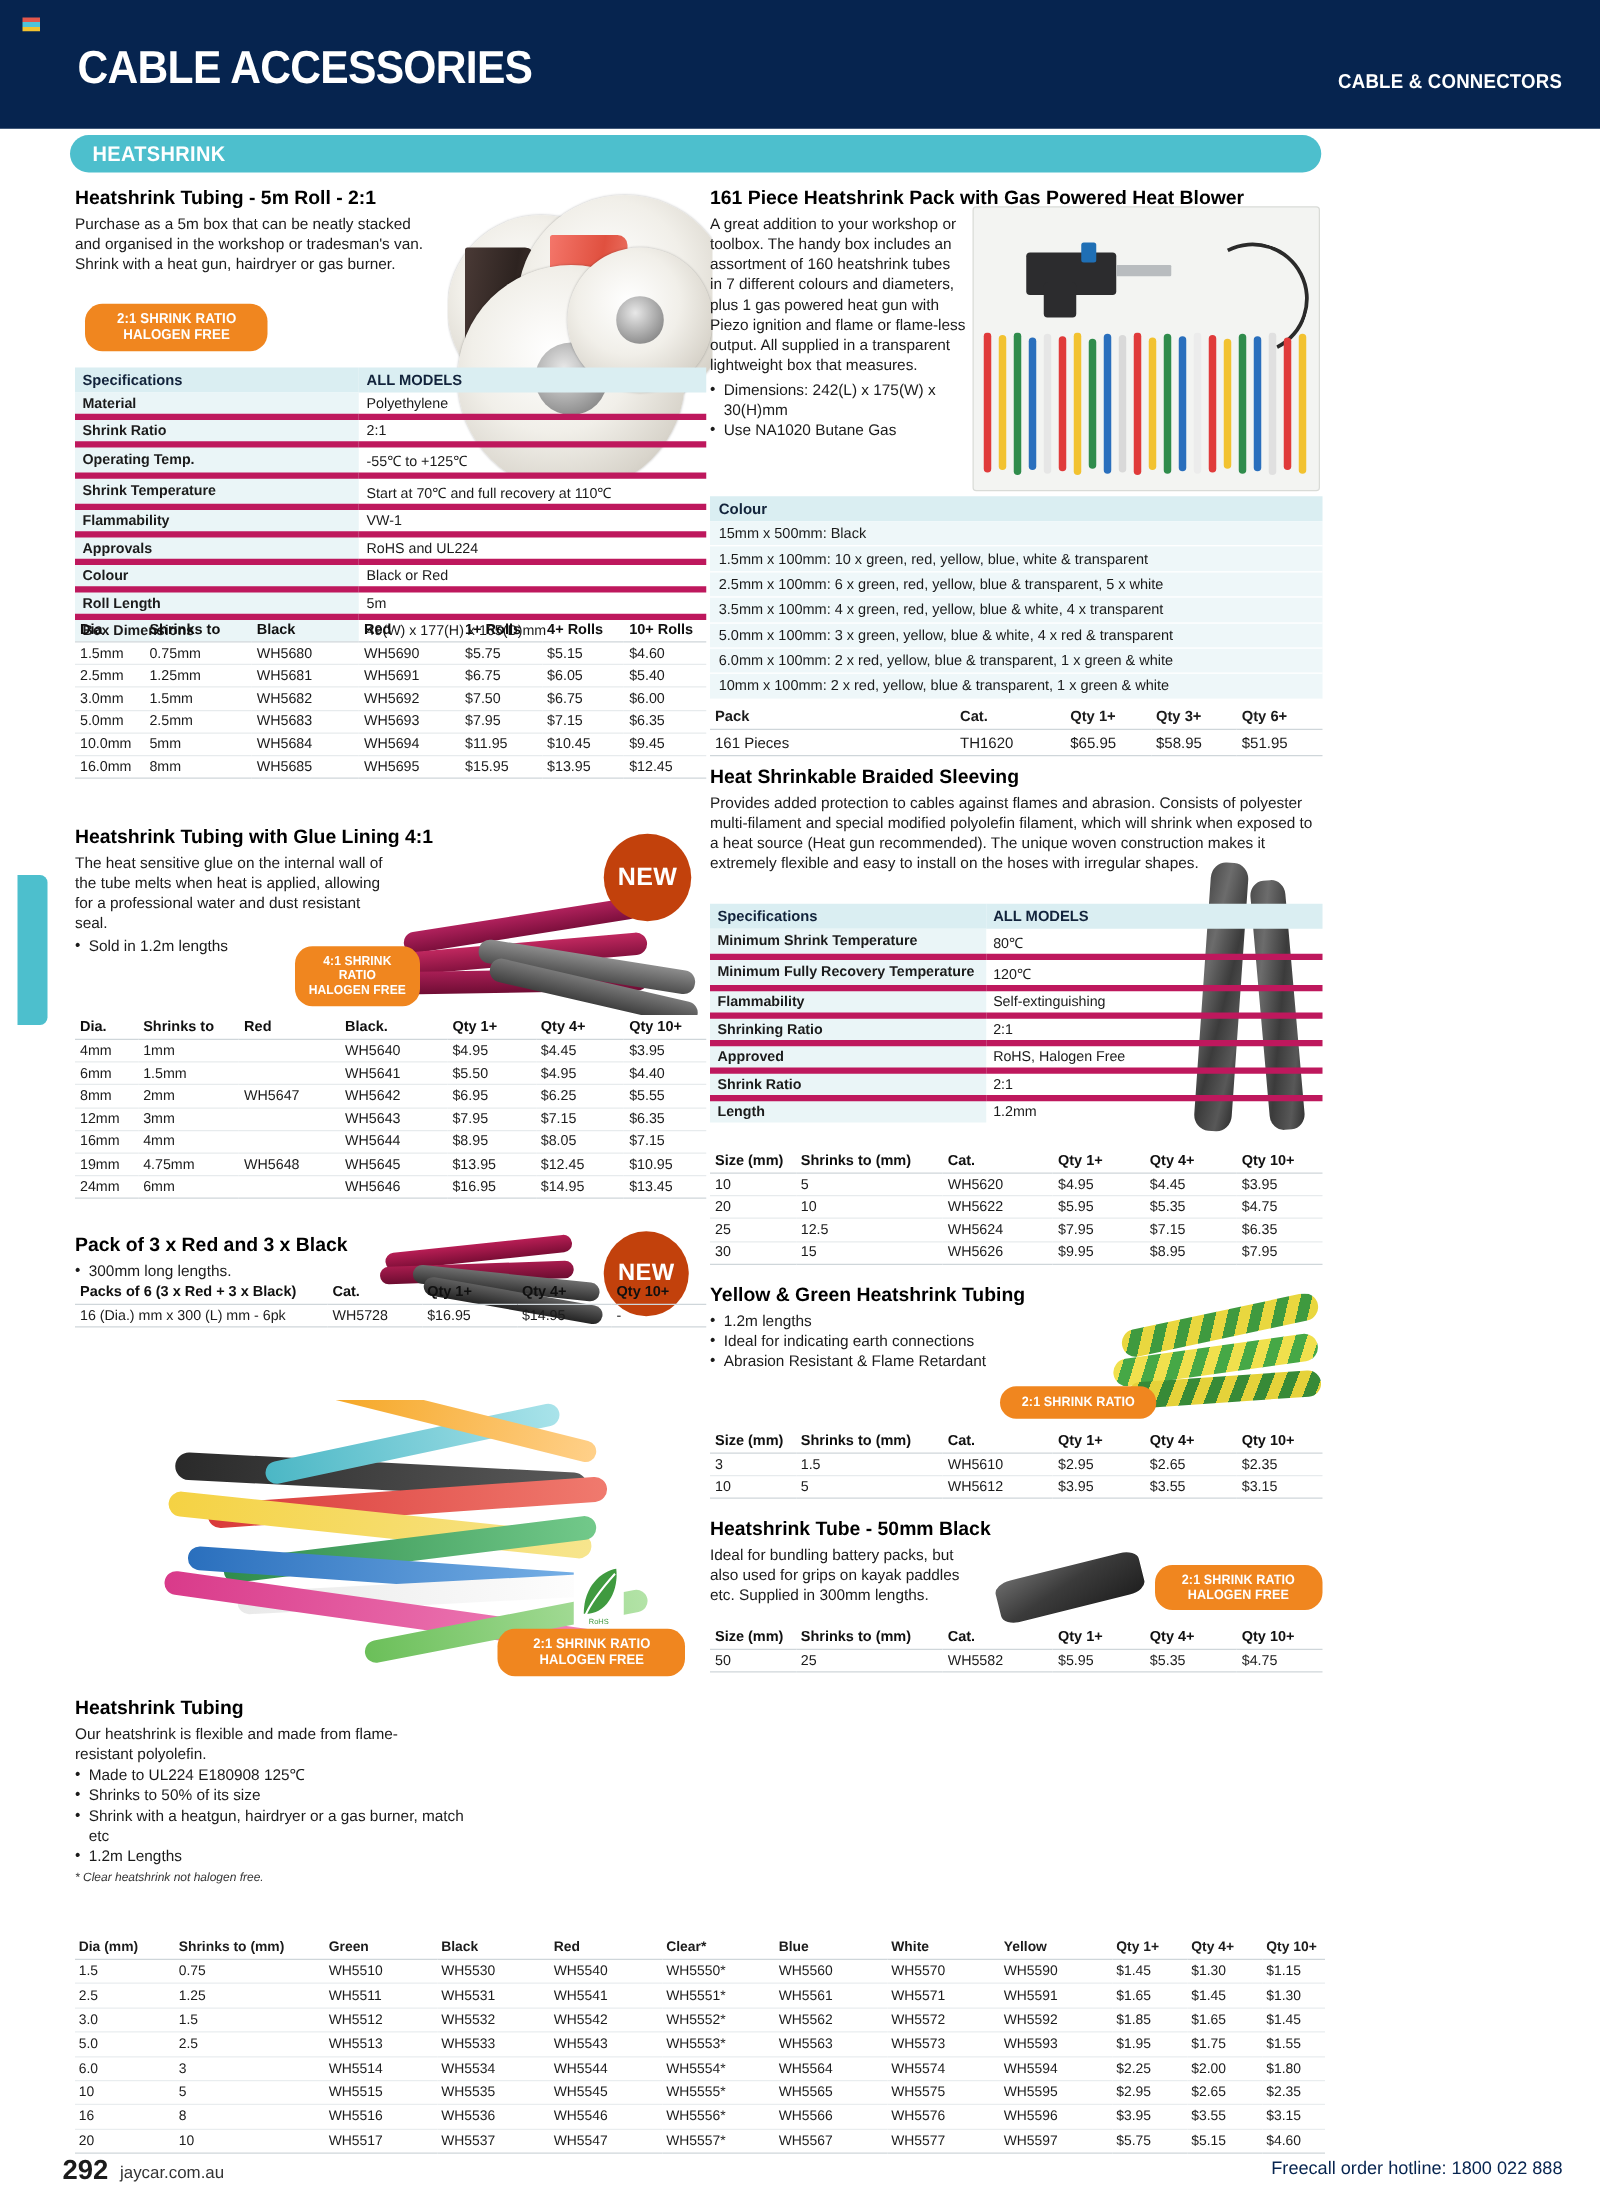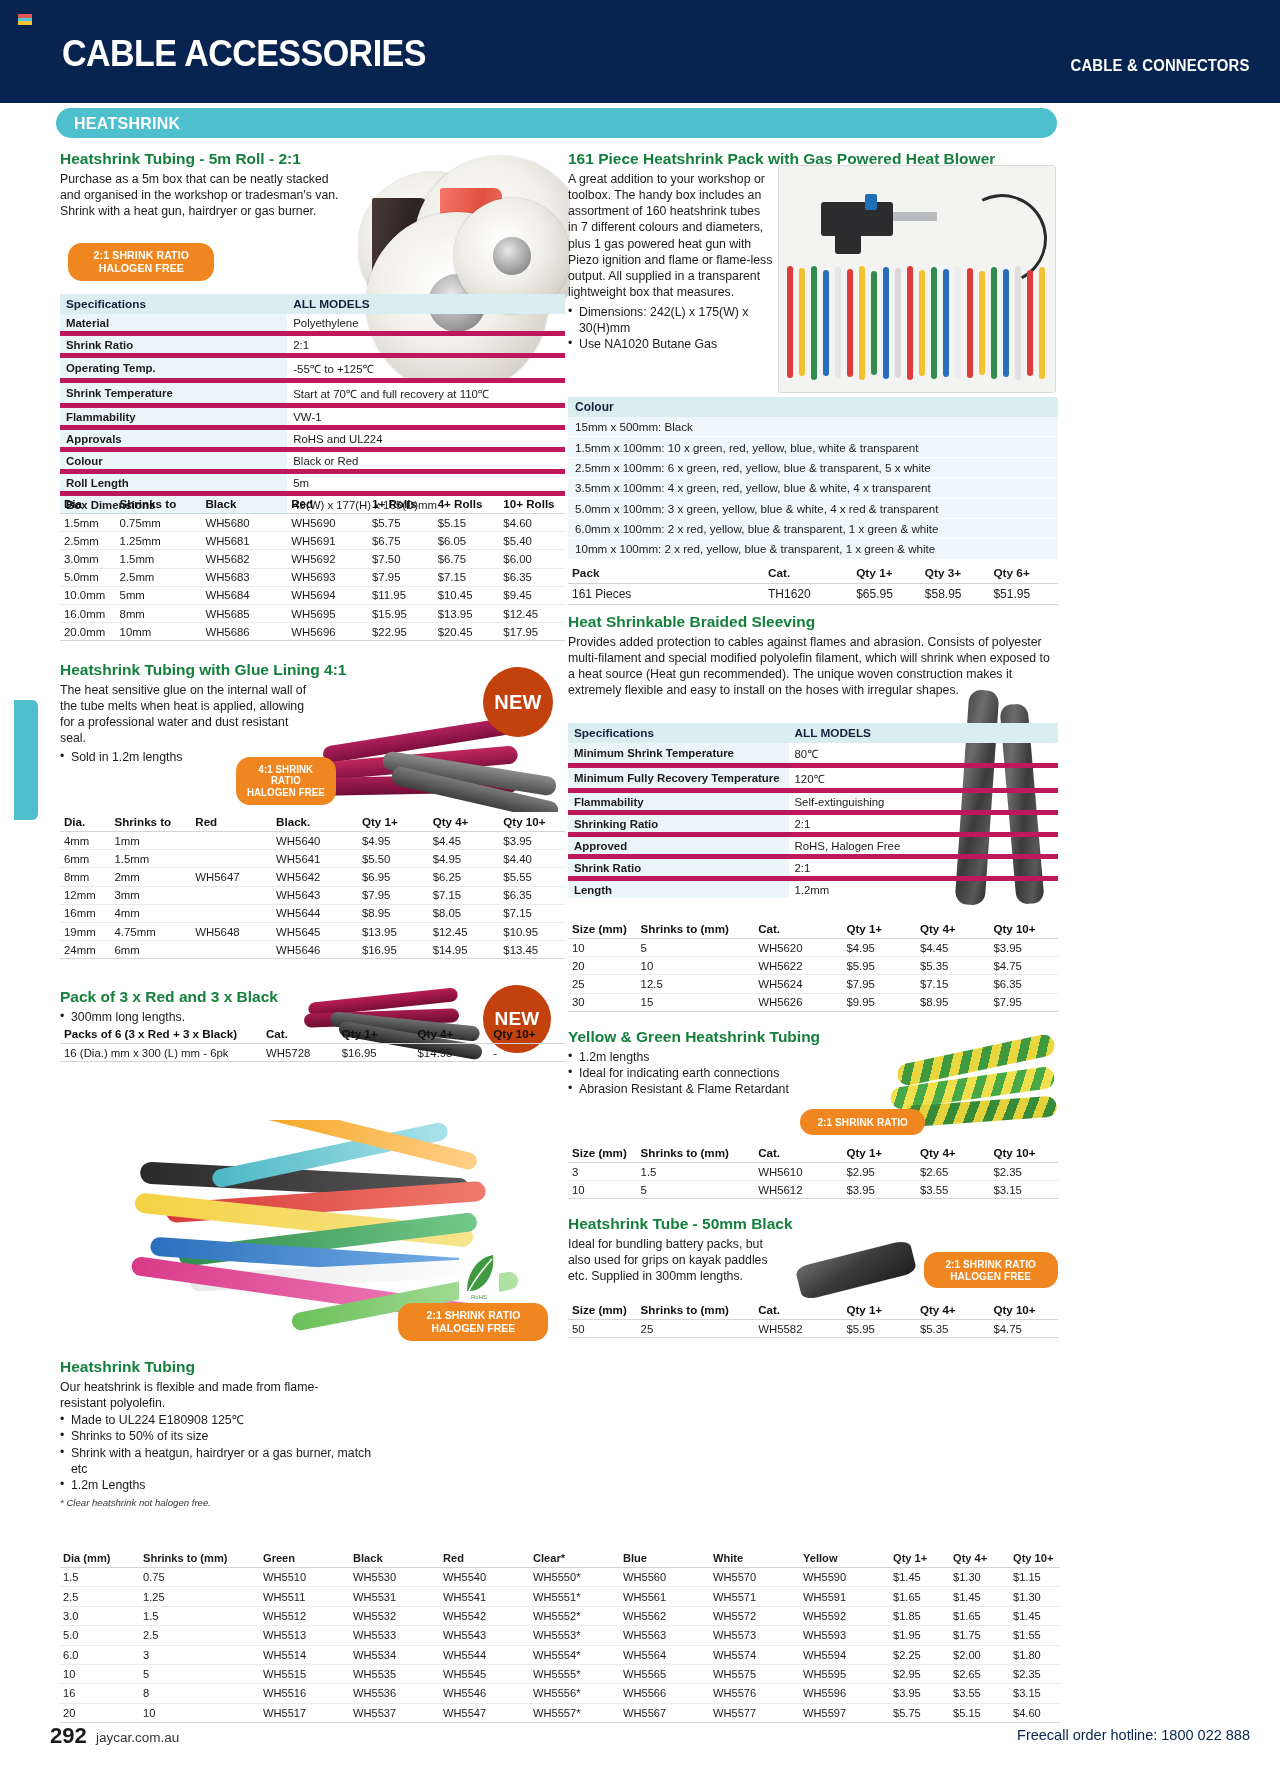--- a/index.html
+++ b/index.html
@@ -46,21 +46,21 @@
   .left-tab {
     position: absolute; left: 14px; top: 700px; width: 24px; height: 120px;
     background: #4dbfcd; border-radius: 0 6px 6px 0;
   }
 
   
   .col-l { position: absolute; left: 60px; width: 505px; }
   .col-r { position: absolute; left: 568px; width: 490px; }
 
   h2.prod {
-    font-size: 15.5px; font-weight: 700; color: #15803d;
+    font-size: 15.5px; font-weight: 700; color: #000000;
     margin-bottom: 3px; line-height: 1.15;
   }
   p.body, ul.body {
     font-size: 12.3px; line-height: 1.32; color:#1b1b1b;
   }
   ul.body { list-style: none; }
   ul.body li { position: relative; padding-left: 11px; }
   ul.body li:before { content:"•"; position:absolute; left:0; top:-1px; }
   .note-italic { font-size: 9.6px; font-style: italic; color:#333; }
 
@@ -334,29 +334,20 @@
             <td>$9.45</td>
           </tr>
           <tr>
             <td>16.0mm</td>
             <td>8mm</td>
             <td>WH5685</td>
             <td>WH5695</td>
             <td>$15.95</td>
             <td>$13.95</td>
             <td>$12.45</td>
-          </tr>
-          <tr>
-            <td>20.0mm</td>
-            <td>10mm</td>
-            <td>WH5686</td>
-            <td>WH5696</td>
-            <td>$22.95</td>
-            <td>$20.45</td>
-            <td>$17.95</td>
           </tr>
         </tbody>
     </table>
   </div>
 
   <div class="col-l" style="top:661px;">
     <h2 class="prod">Heatshrink Tubing with Glue Lining 4:1</h2>
     <p class="body" style="width:252px;">The heat sensitive glue on the internal wall of the tube melts when heat is applied, allowing for a professional water and dust resistant seal.</p>
     <ul class="body" style="width:252px; margin-top:2px;">
       <li>Sold in 1.2m lengths</li>

